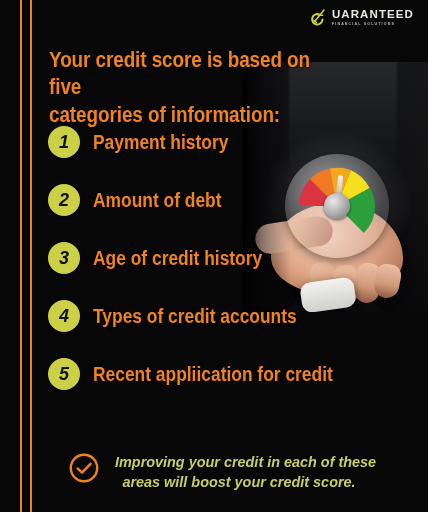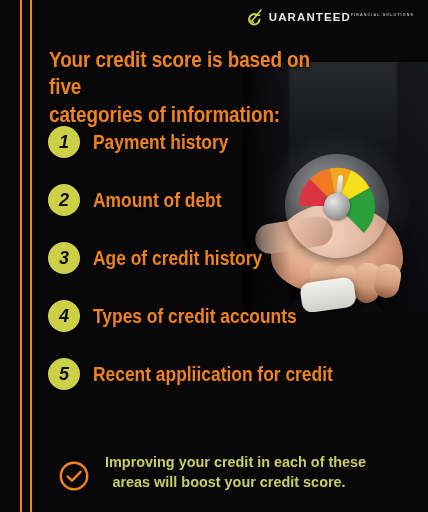--- a/index.html
+++ b/index.html
@@ -103,21 +103,21 @@
   .rule { position:absolute; top:0; width:2px; height:512px; background:#F0831E; }
   .rule-1 { left:20px; }
   .rule-2 { left:30px; }
 
   
   .logo{
     position:absolute; right:14px; top:7px;
     display:flex; align-items:center; gap:4px; z-index:6;
   }
   .logo-mark{ width:19px; height:21px; display:block; }
-  .logo-txt{ display:flex; flex-direction:row; line-height:1; }
+  .logo-txt{ display:flex; flex-direction:column; line-height:1; }
   .logo-name{
     font-size:11.5px; font-weight:700; color:#e9e9e4;
     letter-spacing:1.1px;
   }
   .logo-sub{
     font-size:3.6px; font-weight:700; color:#b9b9b2;
     letter-spacing:1.15px; margin-top:2.5px;
   }
 
   
@@ -141,22 +141,22 @@
   }
   .item-label{
     margin-left:13px; color:#F0831E; font-size:20px; font-weight:700;
     line-height:1; white-space:nowrap;
     transform:scaleX(0.87); transform-origin:left center;
     text-shadow:0 1px 3px rgba(0,0,0,0.95);
   }
 
   
   .footer{
-    position:absolute; left:58px; top:452px; display:flex;
-    align-items:flex-end; z-index:5;
+    position:absolute; left:68px; top:452px; display:flex;
+    align-items:flex-start; z-index:5;font-style:italic;
   }
   .check{ width:32px; height:32px; flex:0 0 32px; }
   .foot-txt{
     margin-left:15px; color:#C9CE62; font-size:15.5px; font-weight:700;
     line-height:1.28; white-space:nowrap;
     transform:scaleX(0.93); transform-origin:left center;
   }
   .foot-txt div:last-child{ padding-left:8px; }
 </style>
 </head>

